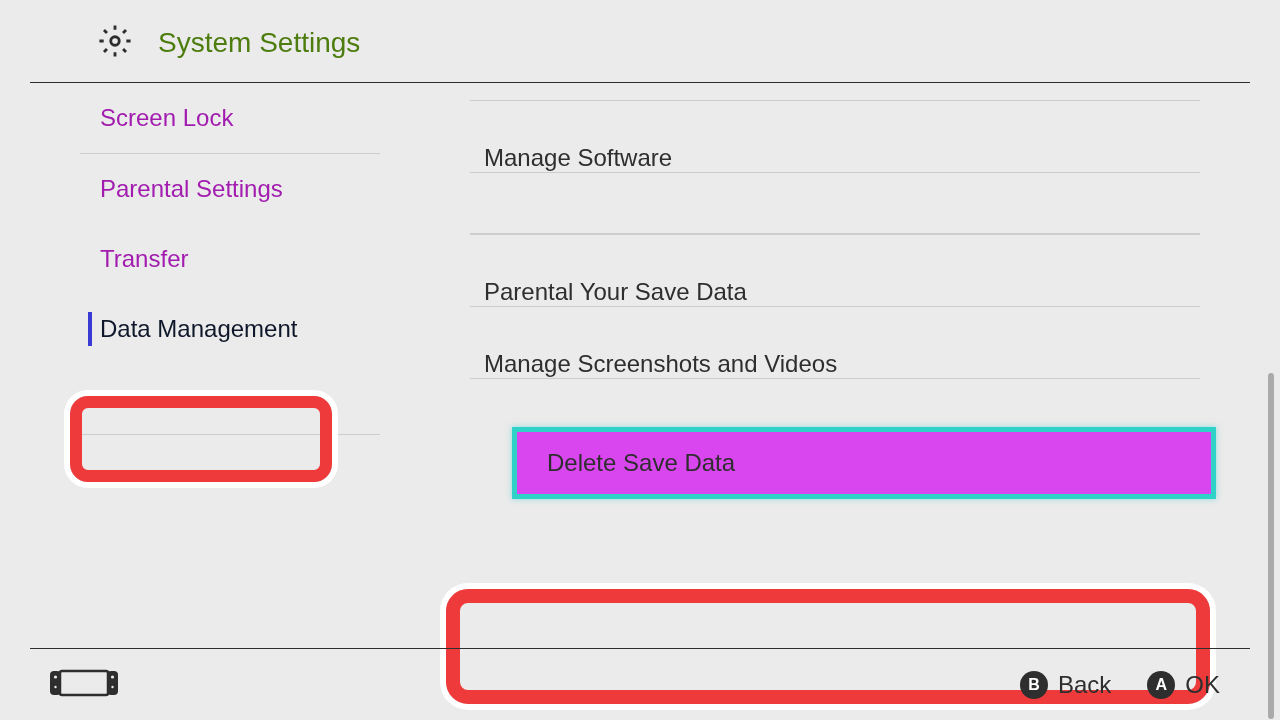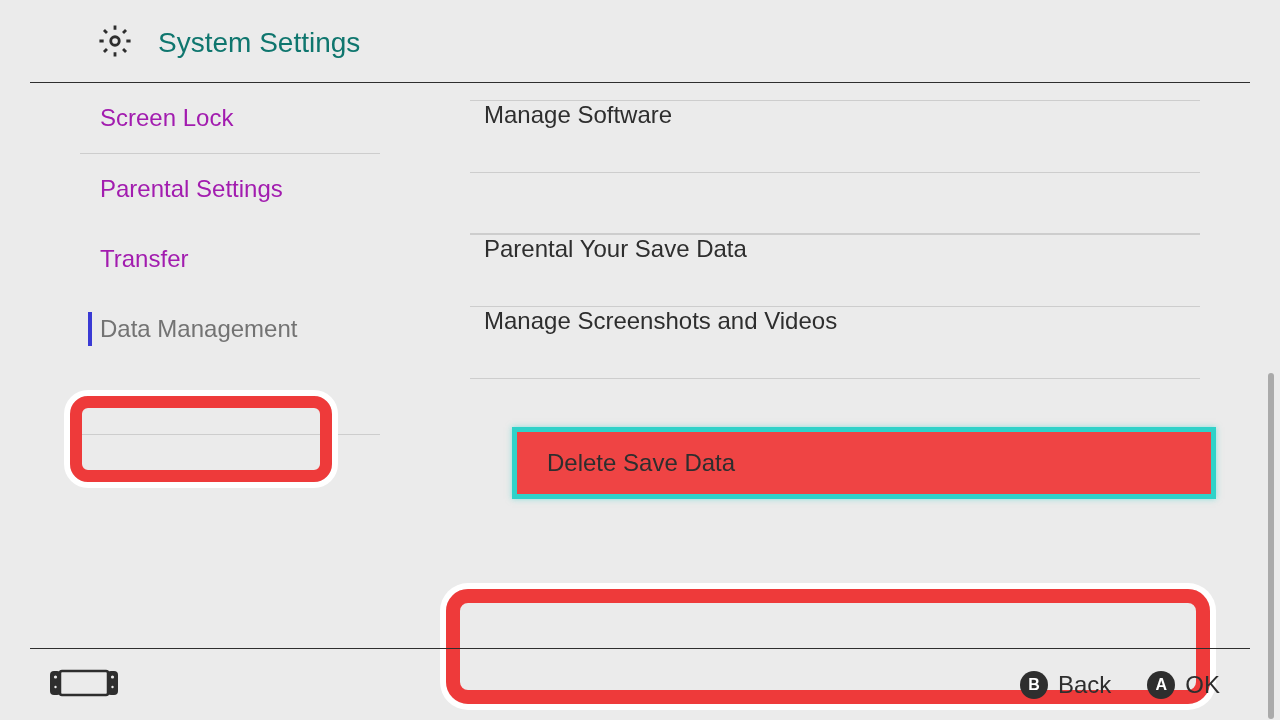--- a/index.html
+++ b/index.html
@@ -22,21 +22,21 @@
       border-bottom: 1px solid #2e2e2e;
       margin: 0 30px;
     }
     .gear-icon {
       width: 34px;
       height: 34px;
       margin-right: 26px;
     }
     .header-title {
       font-size: 28px;
-      color: #0f766e;
+      color: #4d7c0f;
       font-weight: 400;
     }
     .content {
       display: flex;
       height: 560px;
       position: relative;
     }
     .sidebar {
       width: 412px;
       padding-top: 0;
@@ -51,21 +51,21 @@
       color: #a21caf;
       position: relative;
     }
     .sidebar-divider {
       height: 1px;
       background: #cdcdcd;
       margin-left: 80px;
       margin-right: 32px;
     }
     .sidebar-item-selected {
-      color: #737373;
+      color: #0f172a;
     }
     .sidebar-item-selected::before {
       content: "";
       position: absolute;
       left: 88px;
       top: 18px;
       bottom: 18px;
       width: 4px;
       background: #3a3ad4;
     }
@@ -85,32 +85,32 @@
       padding-top: 2px;
       padding-right: 80px;
       position: relative;
     }
     .main-list {
       padding-left: 58px;
     }
     .main-item {
       height: 71px;
       display: flex;
-      align-items: flex-start;
+      align-items: flex-end;
       padding-left: 14px;
       font-size: 24px;
       color: #2e2e2e;
     }
     .main-item-selected-wrap {
       margin-top: 48px;
       margin-left: 42px;
       margin-right: -16px;
     }
     .main-item-selected {
-      background: #ef4444;
+      background: #d946ef;
       height: 72px;
       display: flex;
       align-items: center;
       padding-left: 30px;
       font-size: 24px;
       color: #2e2e2e;
       border: 5px solid #2fd2c9;
       box-shadow: 0 0 6px rgba(47,210,201,0.5);
     }
     .highlight-box-main {

